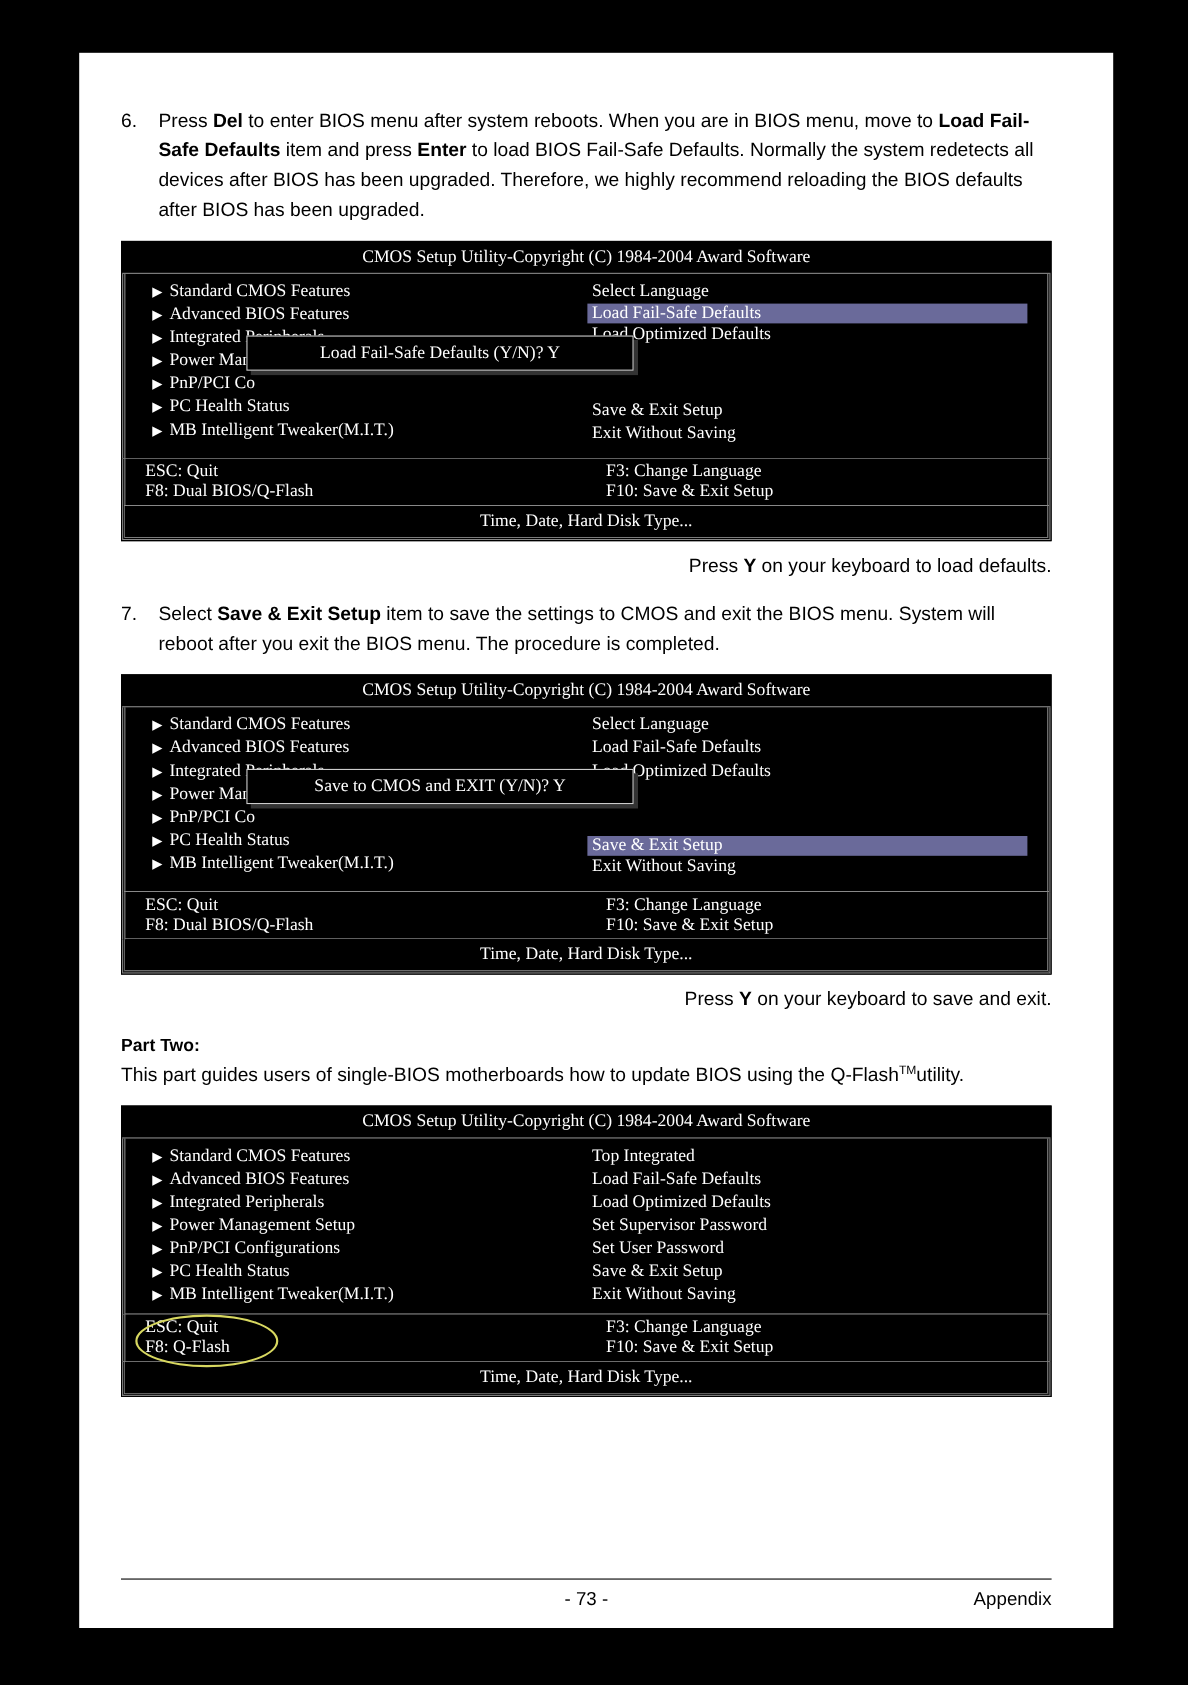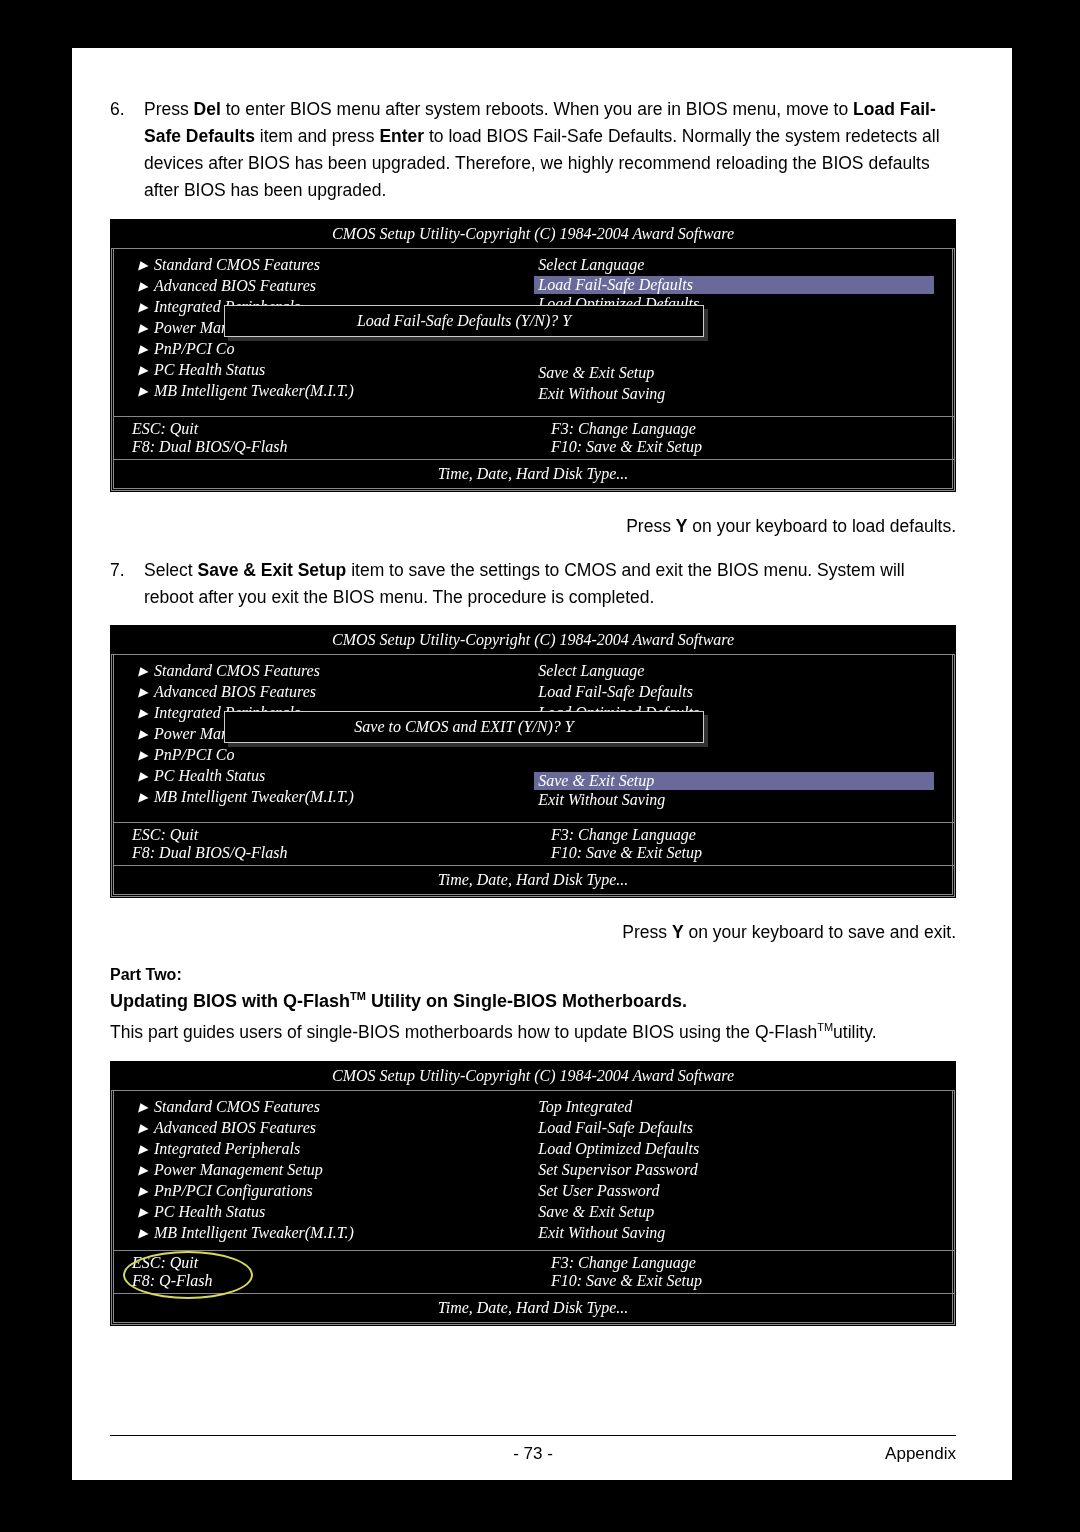--- a/index.html
+++ b/index.html
@@ -51,27 +51,26 @@
     margin-bottom: 6px;
   }
   ol.instr > li .num {
     width: 34px;
     flex: 0 0 34px;
   }
   ol.instr > li .content { flex: 1; }
   .bold { font-weight: bold; }
 
   .bios {
-    margin: 14px 0 24px 0;
+    margin: 14px 0 12px 0;
     border: 1.5px solid #000;
     background: #000;
     color: #fff;
     font-family: "Times New Roman", serif;
     font-size: 16px;
-    font-style: italic;
   }
   .bios-title {
     text-align: center;
     padding: 5px 0;
     border-bottom: 1px solid #888;
   }
   .bios-body {
     display: flex;
     position: relative;
     border-left: 3px double #888;
@@ -117,21 +116,21 @@
     text-align: center;
     padding: 5px 0;
     border-left: 3px double #888;
     border-right: 3px double #888;
     border-bottom: 3px double #888;
   }
   .dialog {
     position: absolute;
     top: 56px;
     left: 110px;
-    width: 480px;
+    width: 352px;
     border: 1px solid #ccc;
     background: #000;
     padding: 6px 10px;
     text-align: center;
     box-shadow: 4px 4px 0 #333;
   }
   .caption {
     text-align: right;
     font-size: 17.5px;
     margin: 8px 0 20px 0;
@@ -313,23 +312,20 @@
       </div>
     </div>
     <div class="bios-footer">Time, Date, Hard Disk Type...</div>
   </div>
 
   <div class="caption">
     <span>Press </span><span class="bold">Y</span><span> on your keyboard to save and exit.</span>
   </div>
 
   <div class="section-h body-text">Part Two:</div>
-  <div class="section-sub body-text">
-    <span>Updating BIOS with Q-Flash</span><span class="tm">TM</span><span> Utility on Single-BIOS Motherboards.</span>
-  </div>
   <div class="body-text" style="margin-bottom:10px;">
     <span>This part guides users of single-BIOS motherboards how to update BIOS using the Q-Flash</span><span class="tm">TM</span><span>utility.</span>
   </div>
 
   <div class="bios" style="position:relative;">
     <div class="bios-title">CMOS Setup Utility-Copyright (C) 1984-2004 Award Software</div>
     <div class="bios-body" style="min-height:auto;">
       <div class="bios-col left">
         <div class="bios-item">
             <span class="tri">▶</span>

